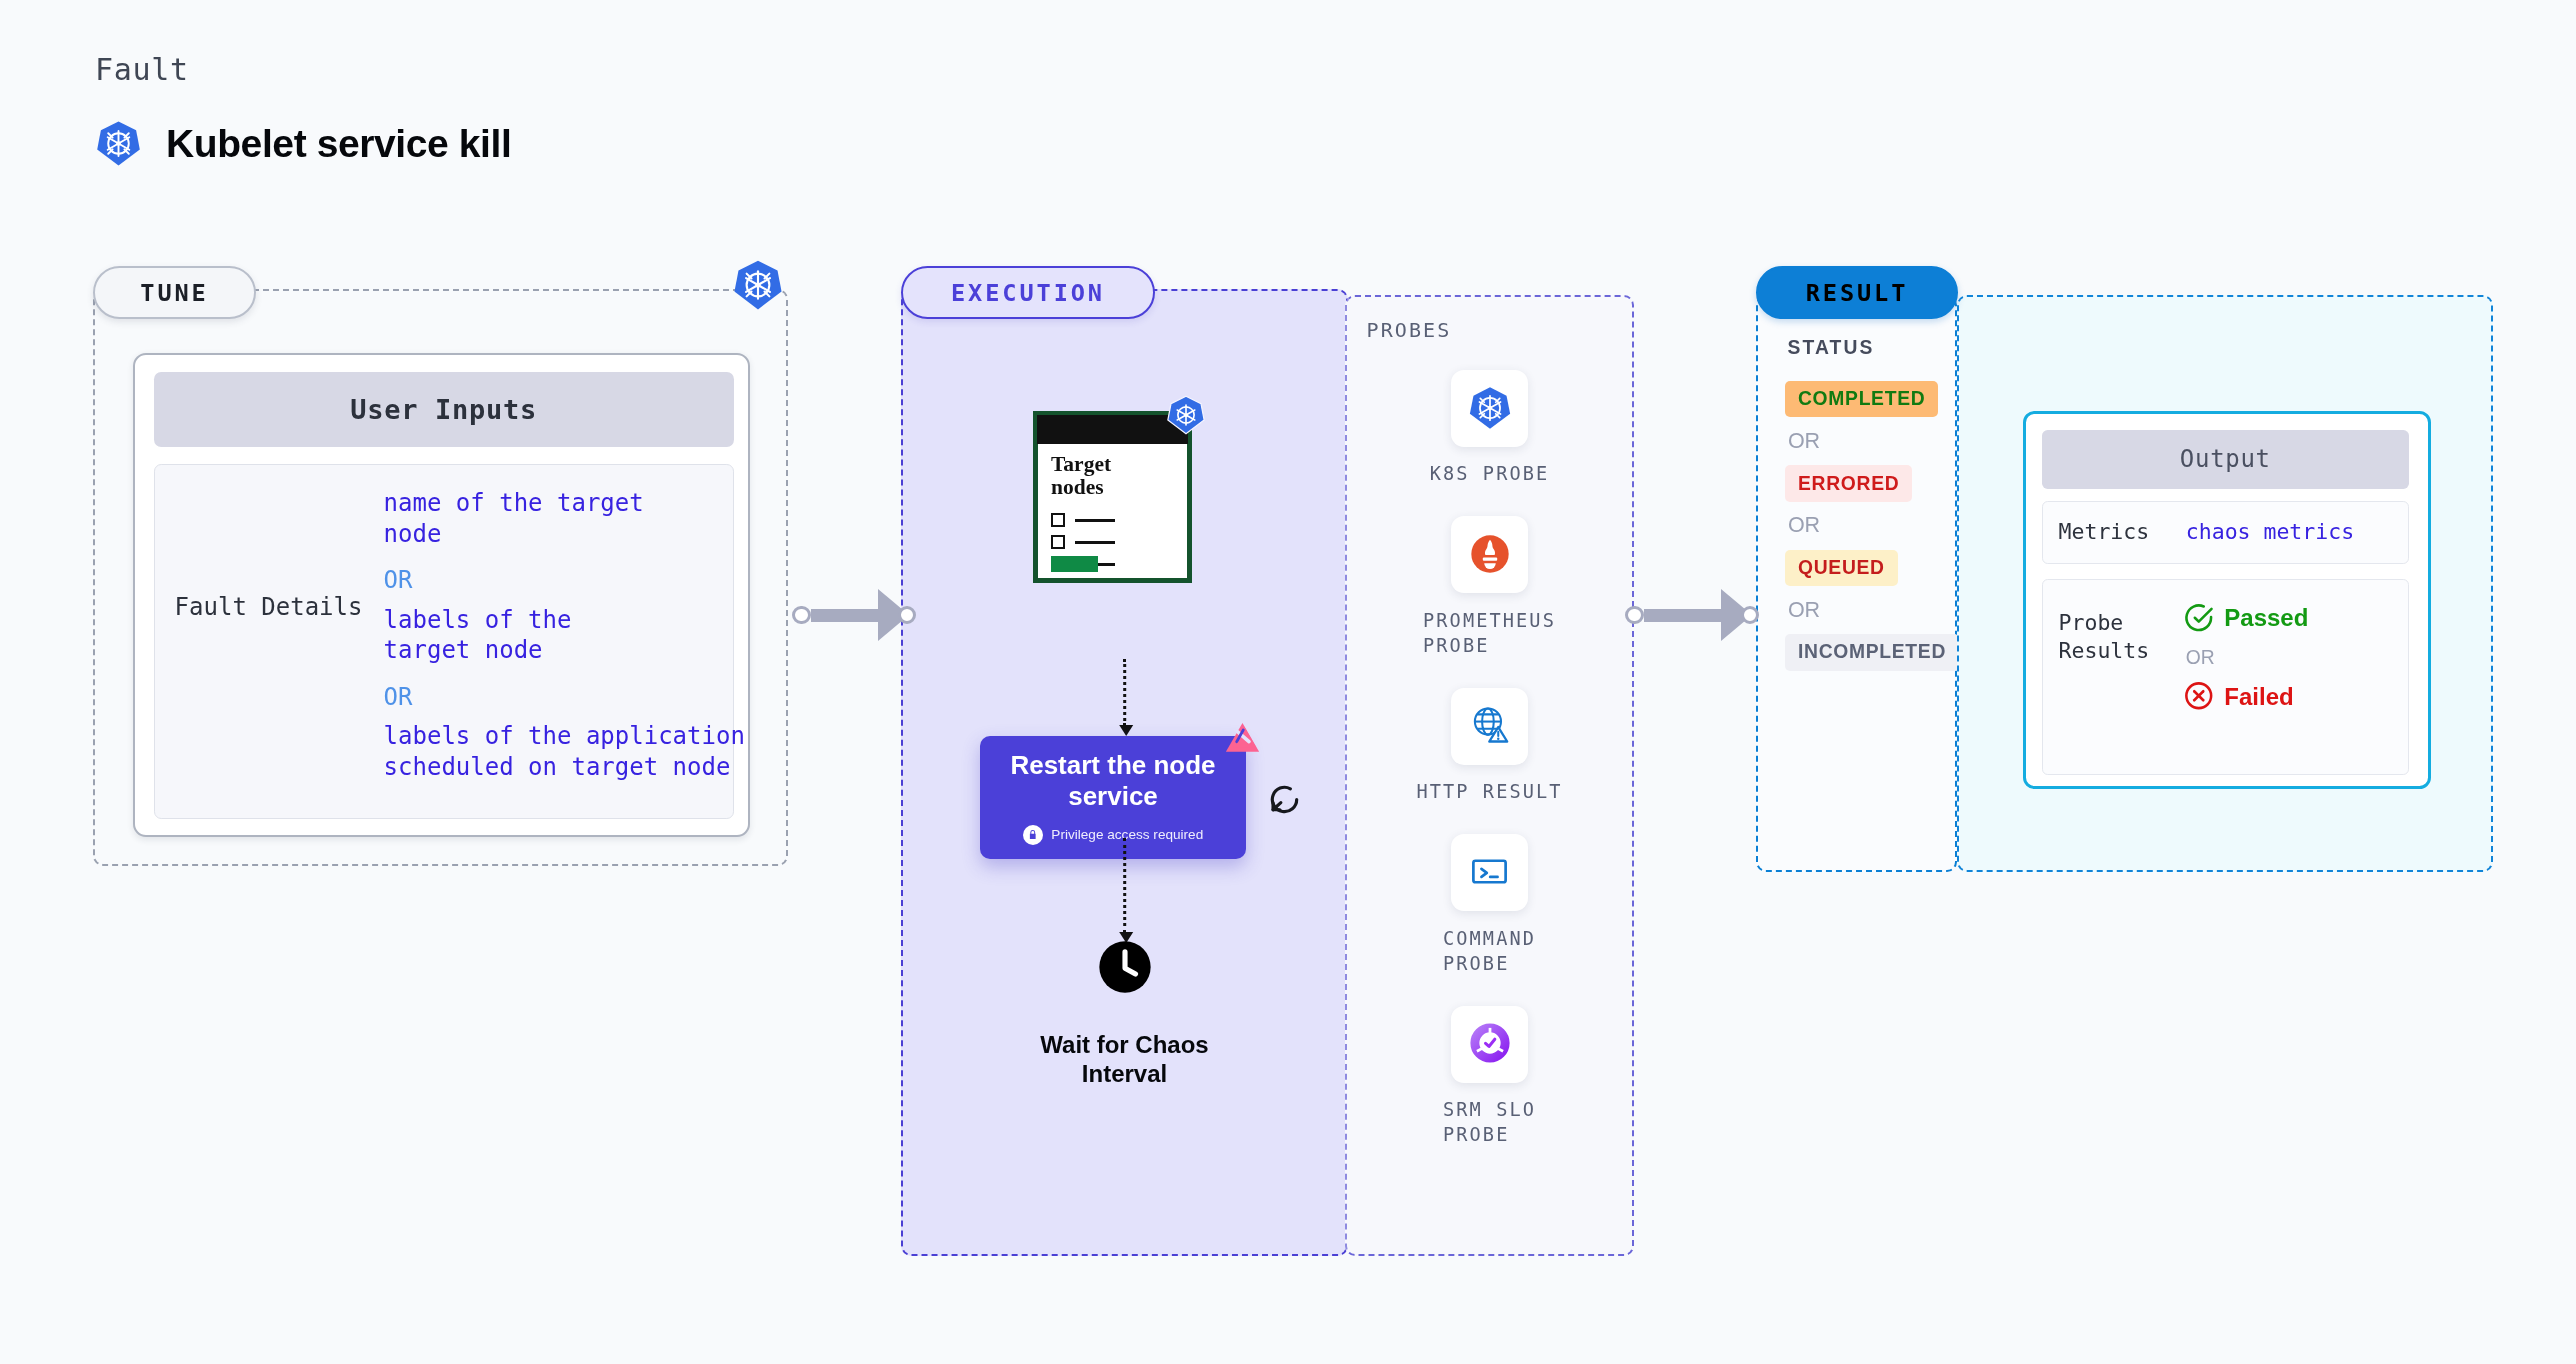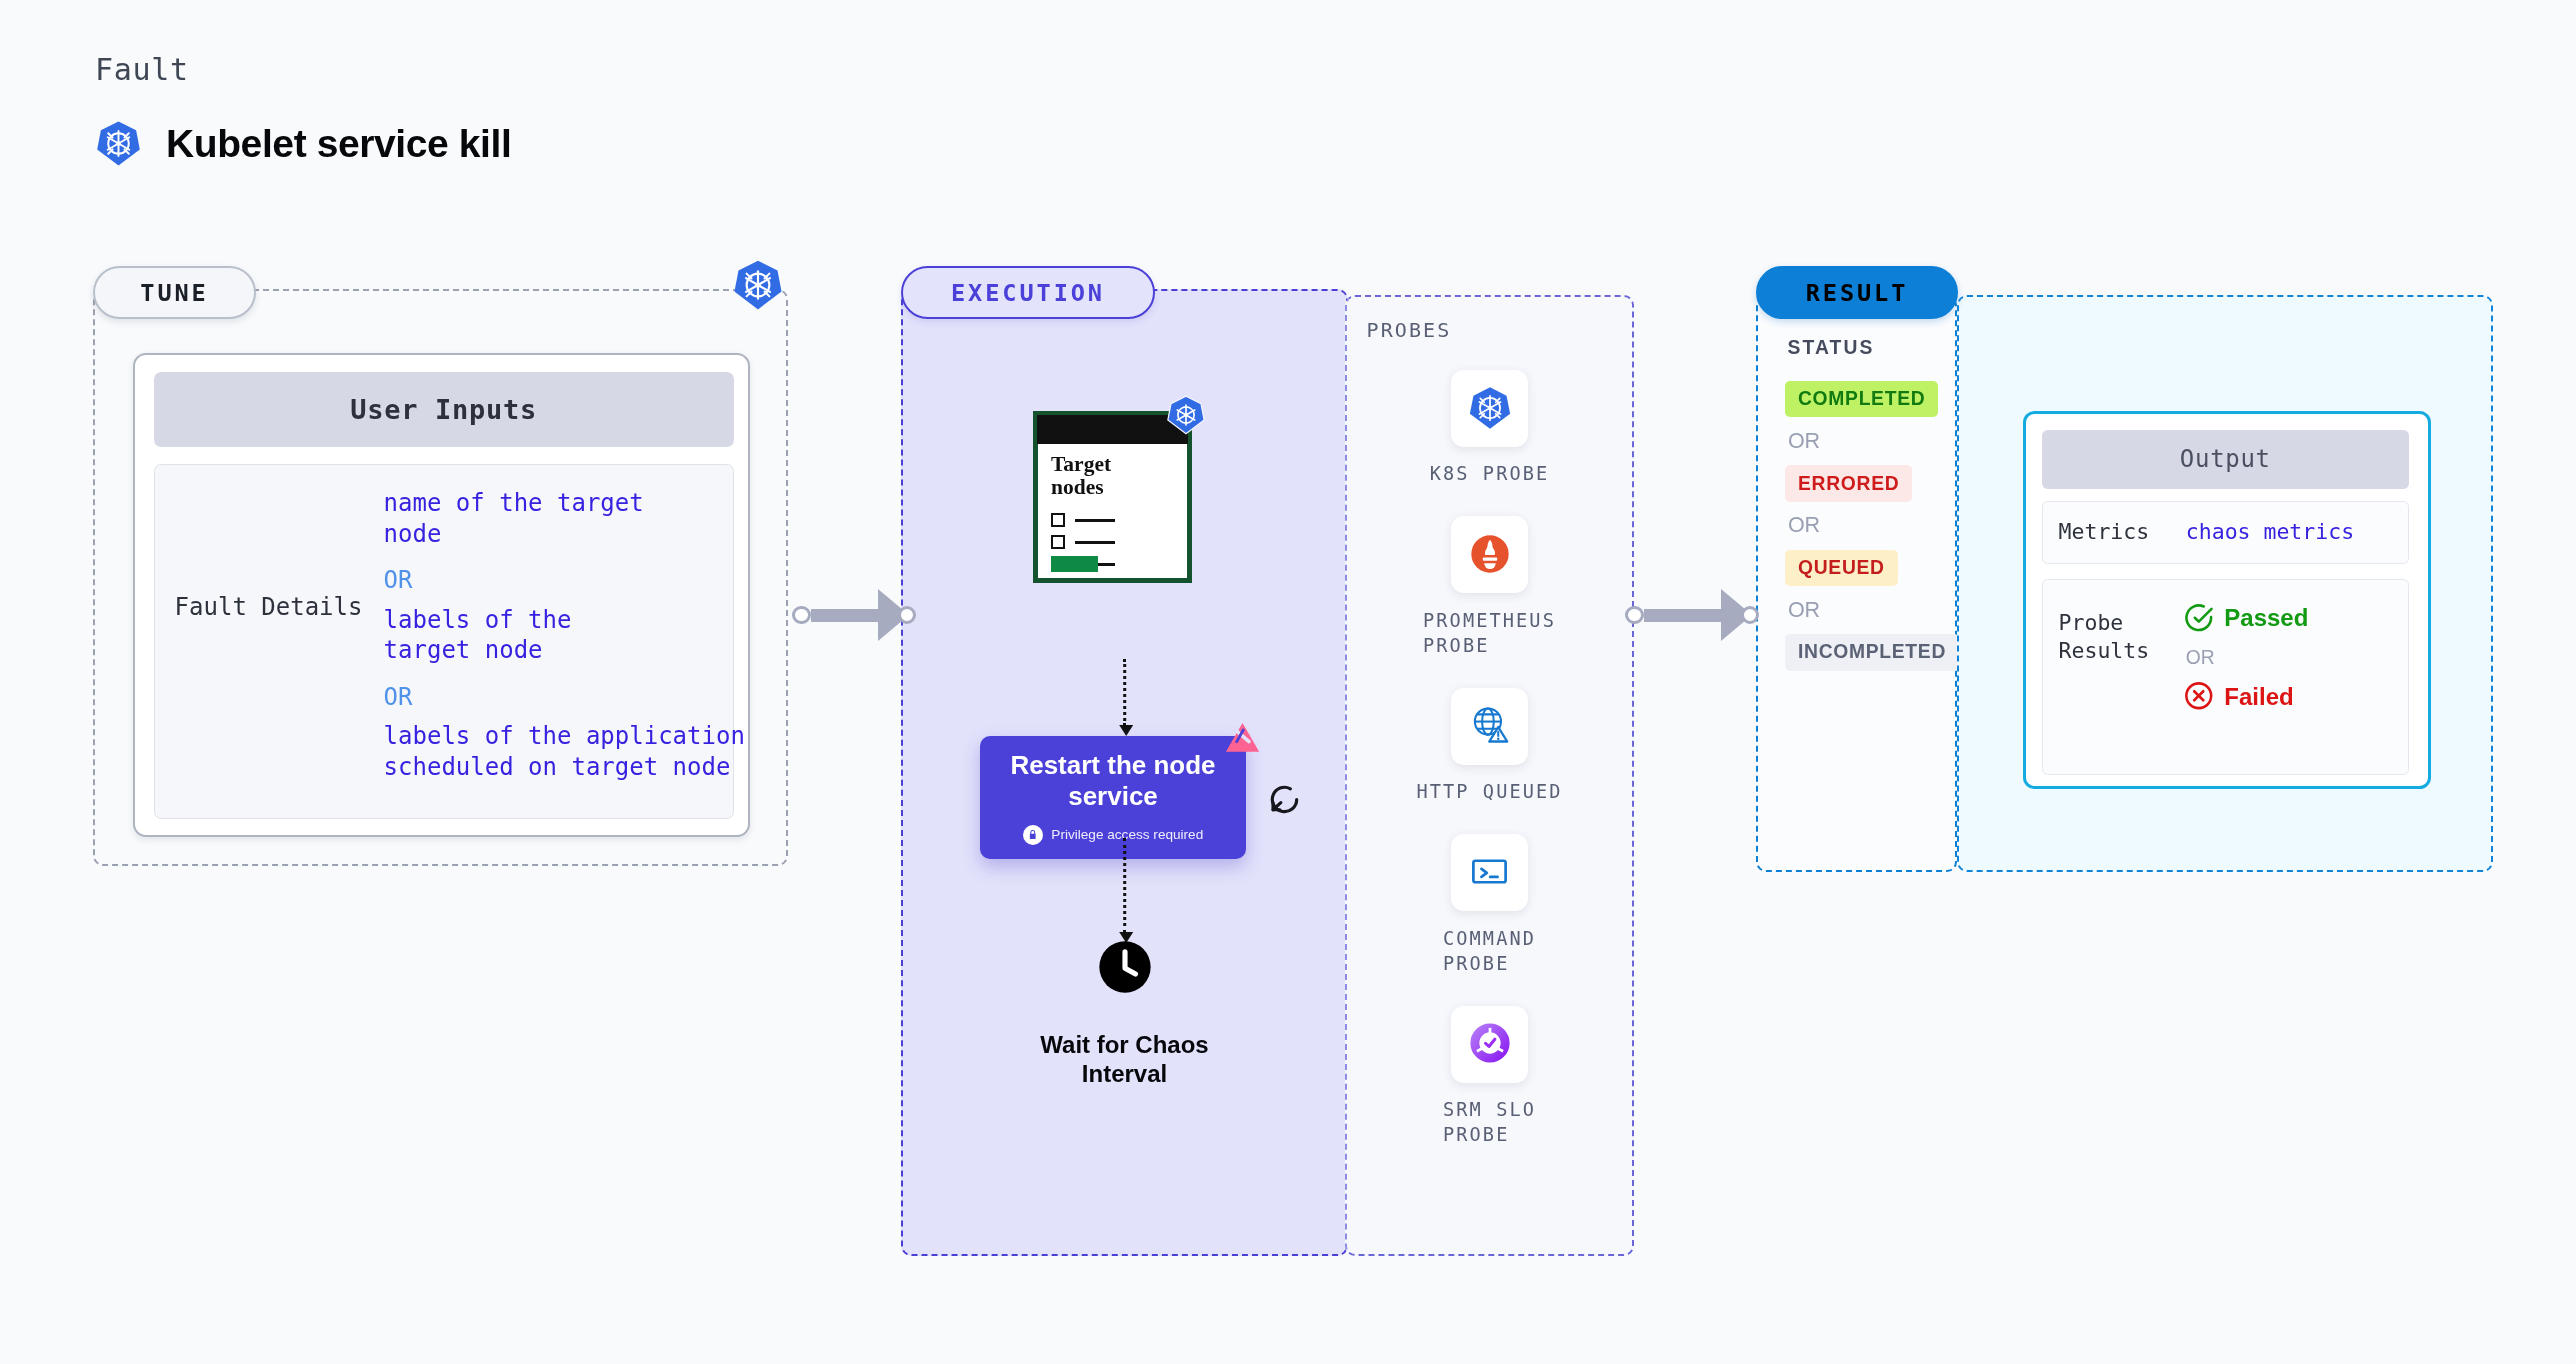--- a/index.html
+++ b/index.html
@@ -186,21 +186,21 @@
     position: absolute; left: 31.5px; top: 42px;
     font-family: "Liberation Sans", sans-serif; font-size: 19.3px; font-weight: 700;
     color: #454b5c; letter-spacing: 2.1px;
   }
   .status-stack { position: absolute; left: 29px; top: 86px; }
   .status-badge {
     display: inline-block; padding: 7.2px 13px; border-radius: 5px;
     font-family: "Liberation Sans", sans-serif; font-size: 19.3px; font-weight: 700;
     letter-spacing: 0.7px;
   }
-  .sb-completed   { background: #bef264; color: #117a11; }
+  .sb-completed   { background: #fdba74; color: #117a11; }
   .sb-errored     { background: #fde8e8; color: #cf1b1b; }
   .sb-queued      { background: #fdf0c8; color: #c41d1d; }
   .sb-incompleted { background: #eff0f5; color: #5b6276; }
   .status-or {
     font-family: "Liberation Sans", sans-serif; font-size: 21.5px; color: #9aa0b2;
     margin: 11.5px 0 11.5px 2.9px;
   }
 
   
   #result-section { left: 1957px; top: 295px; width: 536px; height: 577px; }
@@ -490,21 +490,21 @@
               <ellipse cx="29" cy="27" rx="8.5" ry="19"></ellipse>
               <line x1="10" y1="27" x2="48" y2="27"></line>
               <path d="M13.5 16.5h31M13.5 37.5h31"></path>
               <path d="M44 35 L57 56 H31 Z" fill="#ffffff" stroke="#1678cf" stroke-width="3.4" stroke-linejoin="round"></path>
               <line x1="44" y1="42" x2="44" y2="48" stroke-linecap="round"></line>
               <circle cx="44" cy="52" r="1.8" fill="#1678cf" stroke="none"></circle>
             </svg>
           </span>
         </div>
         <div class="probe-name">
-          <div>HTTP QUEUED</div>
+          <div>HTTP RESULT</div>
         </div>
       </div>
 
       <div class="probe-item">
         <div class="probe-tile">
           <span>
             <svg width="43" height="43" viewBox="0 0 64 64" fill="none" stroke="#1678cf" stroke-width="4" stroke-linecap="round" stroke-linejoin="round">
               <rect x="8" y="16" width="48" height="32" rx="3"></rect>
               <polyline points="20,28 28,34 20,40"></polyline>
               <line x1="33" y1="40" x2="44" y2="40"></line>

